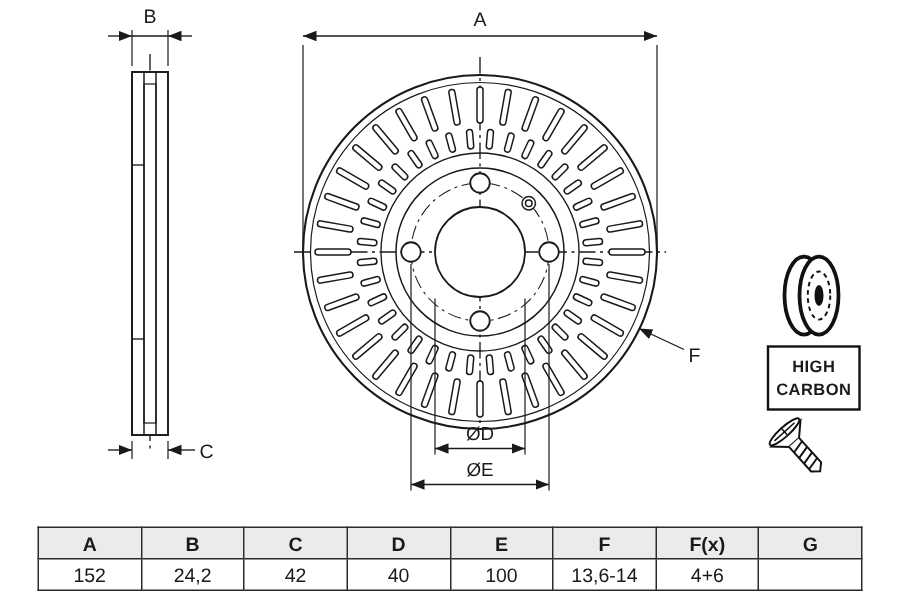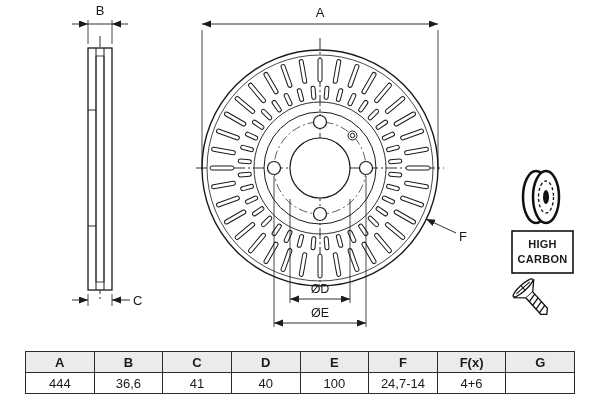--- a/index.html
+++ b/index.html
@@ -218,23 +218,23 @@
       <th data-name="col-header-c">C</th>
       <th data-name="col-header-d">D</th>
       <th data-name="col-header-e">E</th>
       <th data-name="col-header-f">F</th>
       <th data-name="col-header-fx">F(x)</th>
       <th data-name="col-header-g">G</th>
     </tr>
   </thead>
   <tbody>
     <tr data-name="table-value-row">
-      <td data-name="value-a">444</td>
-      <td data-name="value-b">36,6</td>
-      <td data-name="value-c">41</td>
+      <td data-name="value-a">152</td>
+      <td data-name="value-b">24,2</td>
+      <td data-name="value-c">42</td>
       <td data-name="value-d">40</td>
       <td data-name="value-e">100</td>
-      <td data-name="value-f">24,7-14</td>
+      <td data-name="value-f">13,6-14</td>
       <td data-name="value-fx">4+6</td>
       <td data-name="value-g"></td>
     </tr>
   </tbody>
 </table>
 
 </body></html>

